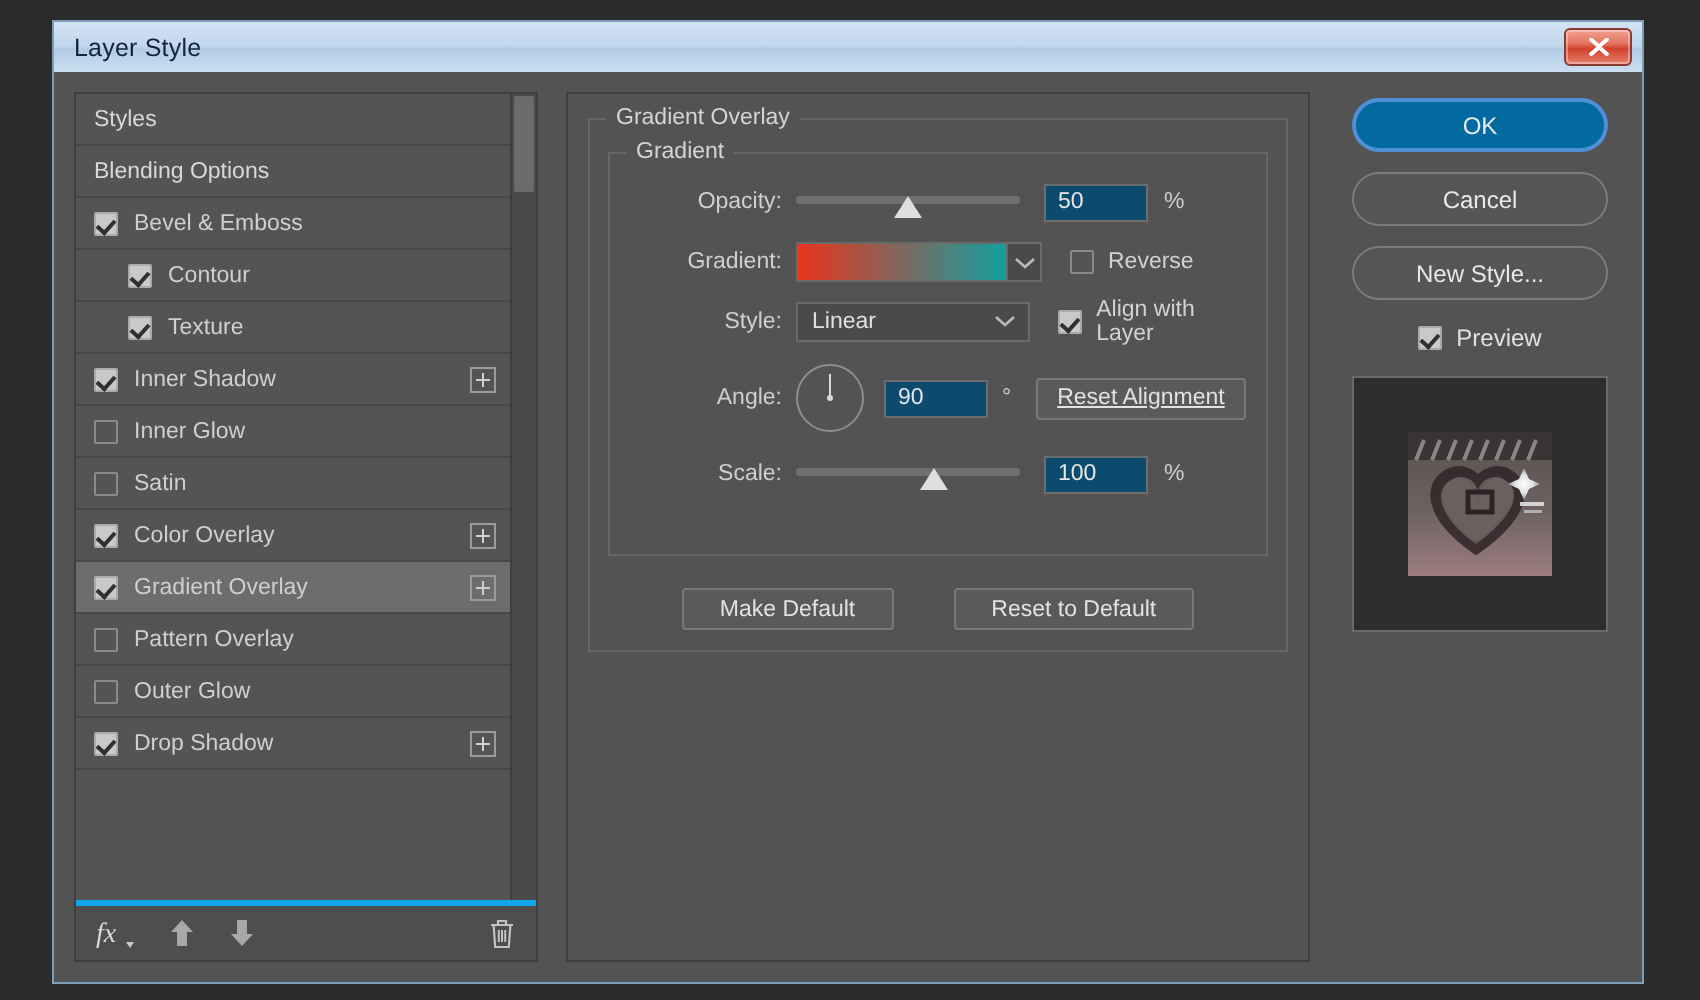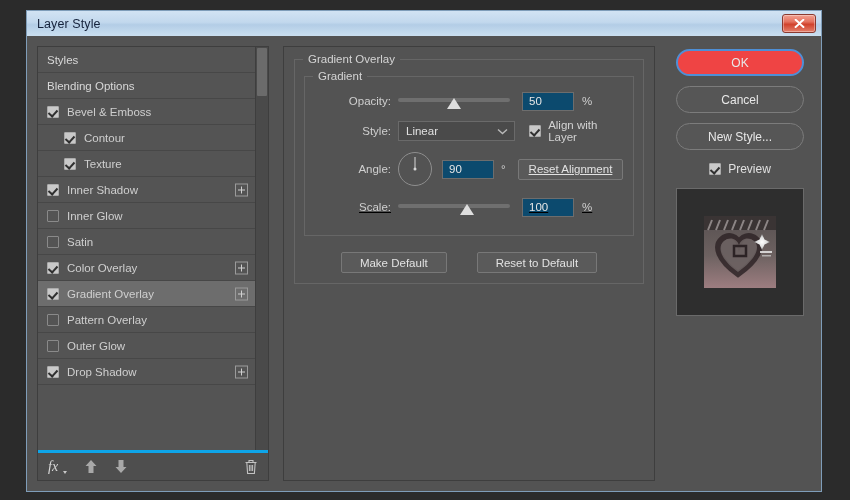--- a/index.html
+++ b/index.html
@@ -230,21 +230,21 @@
   }
   #outer-fs { margin-top: 12px; padding: 16px 9px 10px 9px; }
   #inner-fs { margin: 0 0 0 0; padding: 14px 8px 12px 8px; }
 
   .row {
     display: flex;
     align-items: center;
     margin-bottom: 10px;
     height: 20px;
   }
-  .row:last-child { margin-bottom: 6px; text-decoration: underline; }
+  .row:last-child { margin-bottom: 18px; }
   .row-label {
     font-size: 11.5px;
     color: #cfcfcf;
     text-align: right;
     flex: 0 0 auto;
     user-select: none;
   }
   .lbl-w { width: 78px; margin-right: 7px; }
 
   .select {
@@ -423,21 +423,21 @@
     display: flex;
     align-items: center;
     justify-content: center;
     cursor: pointer;
     user-select: none;
     margin-bottom: 10px;
     box-sizing: border-box;
   }
   .pill.focus {
     border: 2px solid #4e8fd6;
-    background: #ef4444;
+    background: #0369a1;
   }
   #preview-toggle {
     display: flex;
     align-items: center;
     font-size: 12px;
     color: #e0e0e0;
     cursor: pointer;
     user-select: none;
     margin-top: 2px;
     margin-bottom: 12px;
@@ -598,20 +598,37 @@
             <div class="slider" id="opacity-slider">
               <div class="track"></div>
               <div class="knob" style="left: 50%;"></div>
             </div>
             <div class="num">
               <span>50</span>
             </div>
             <span class="unit">%</span>
           </div>
 
+          <div class="row">
+            <span class="row-label lbl-w">Gradient:</span>
+            <div style="display:flex;align-items:center;">
+              <div id="gradient-swatch" style="background: linear-gradient(to right, rgb(232, 52, 28) 0%, rgb(122, 106, 97) 52%, rgb(18, 160, 160) 100%);"></div>
+              <div id="gradient-dd">
+                <span>
+                  <svg width="11" height="7" viewBox="0 0 11 7">
+                    <path d="M1 1.5 L5.5 5.5 L10 1.5" stroke="#b9b9b9" stroke-width="1.4" fill="none"></path>
+                  </svg>
+                </span>
+              </div>
+            </div>
+            <div class="chk-inline" style="margin-left:14px;">
+              <span class="cb off"></span>
+              <span>Reverse</span>
+            </div>
+          </div>
 
           <div class="row">
             <span class="row-label lbl-w">Style:</span>
             <div class="select w-style">
               <span>Linear</span>
               <span class="chev">
                 <svg width="11" height="7" viewBox="0 0 11 7">
                   <path d="M1 1.5 L5.5 5.5 L10 1.5" stroke="#b9b9b9" stroke-width="1.4" fill="none"></path>
                 </svg>
               </span>

